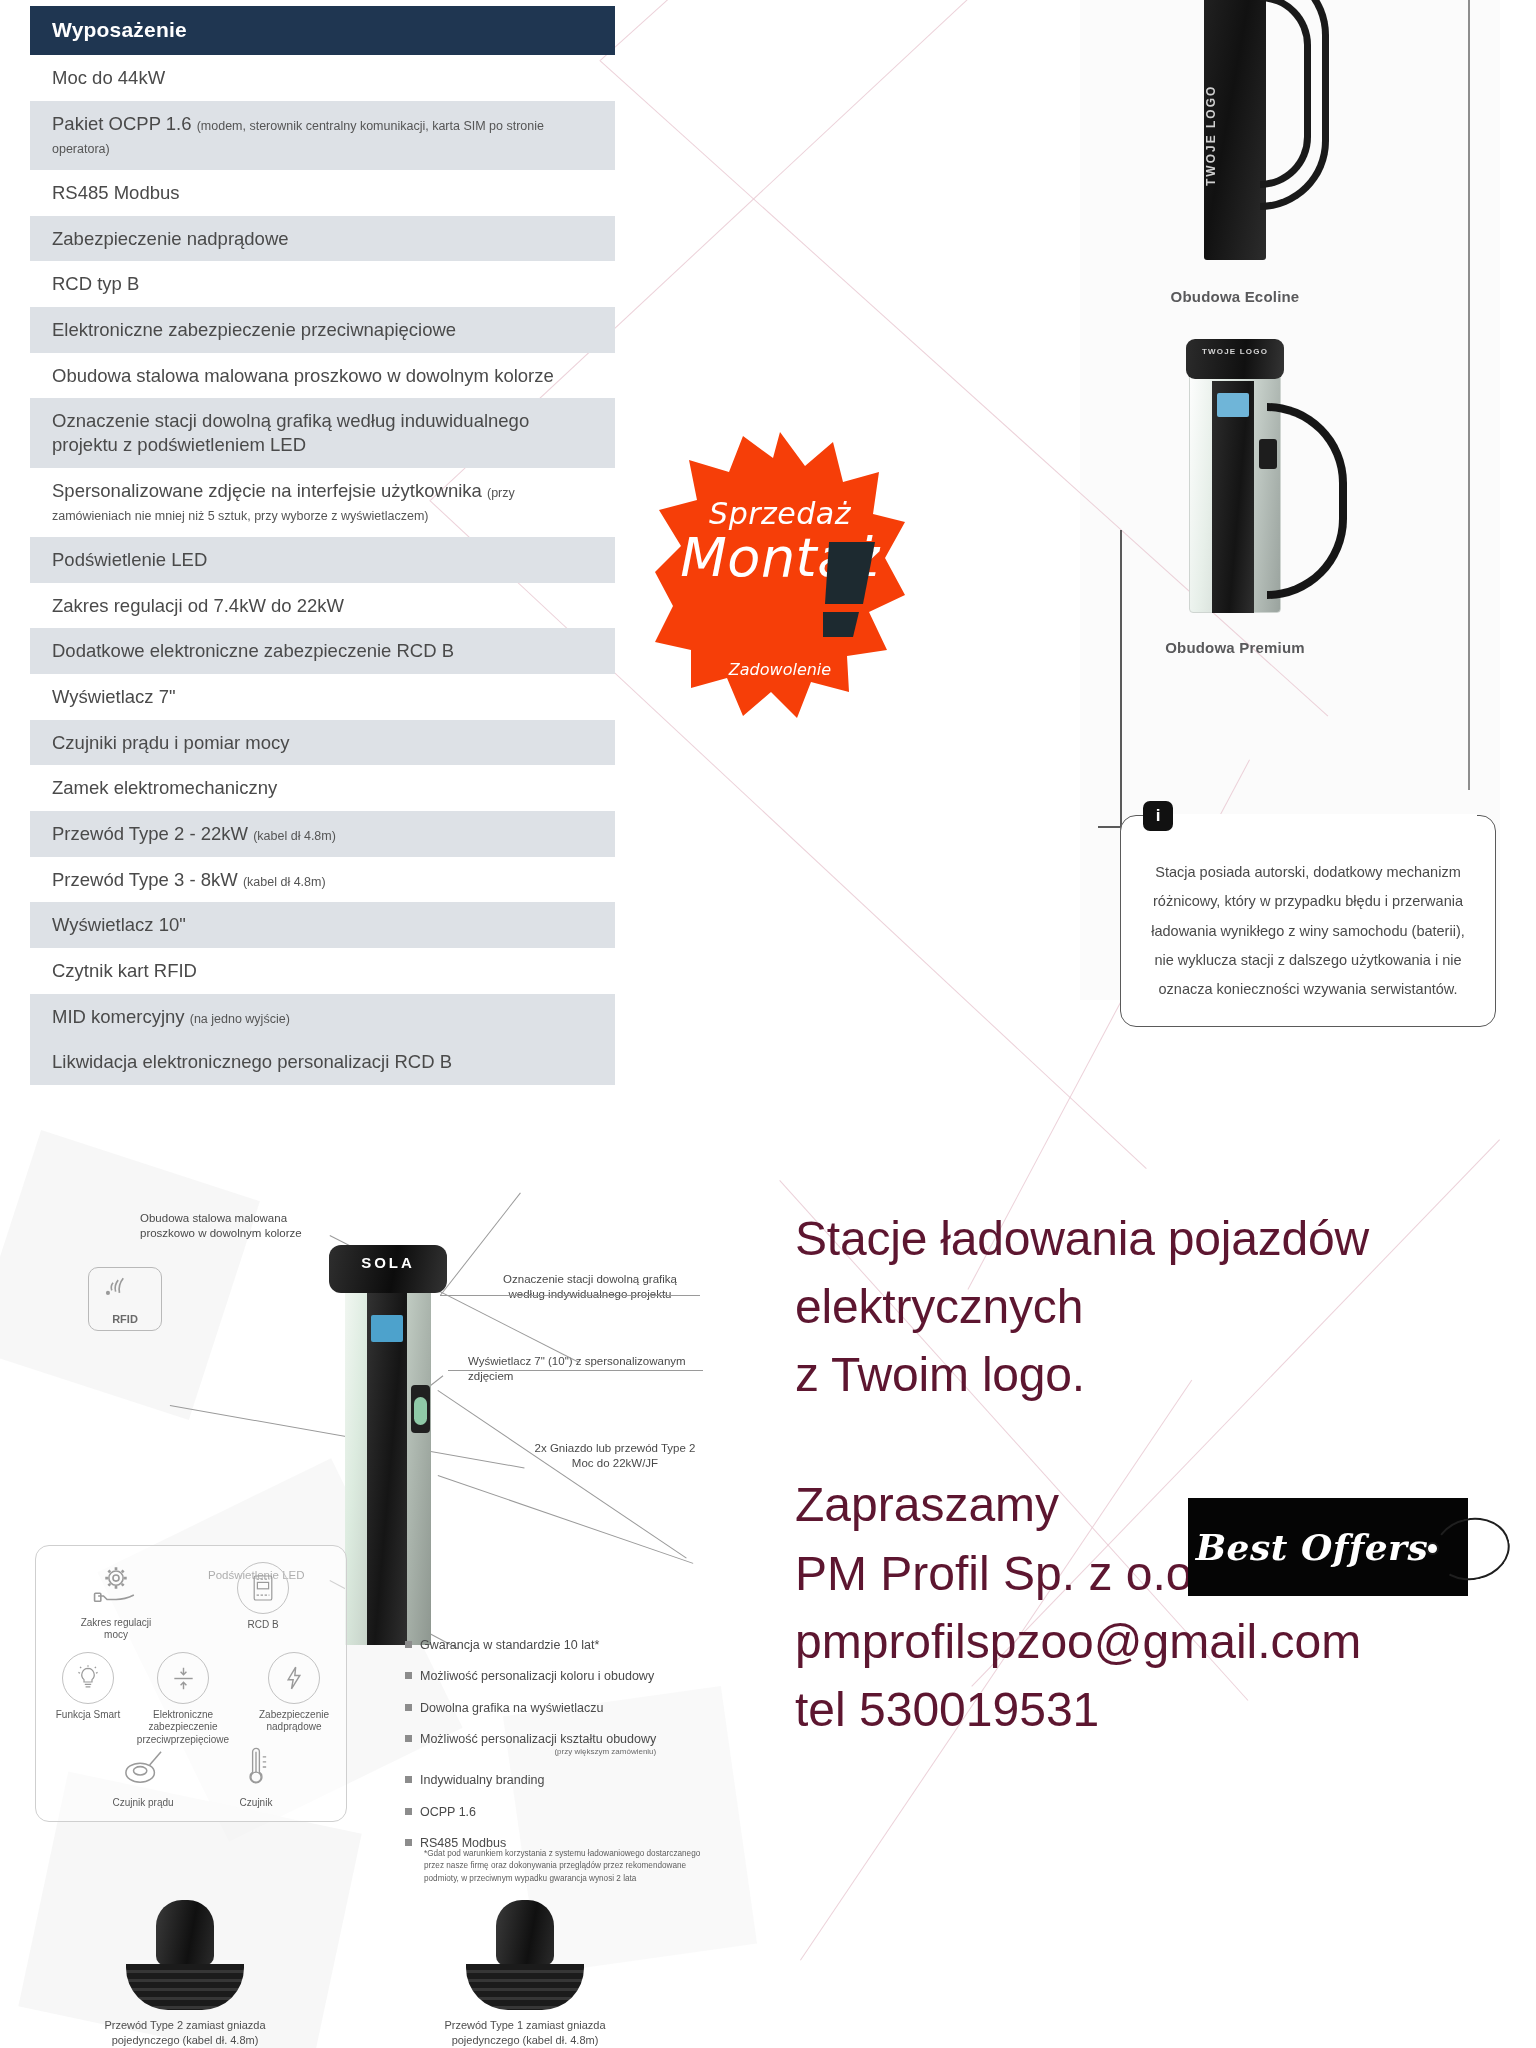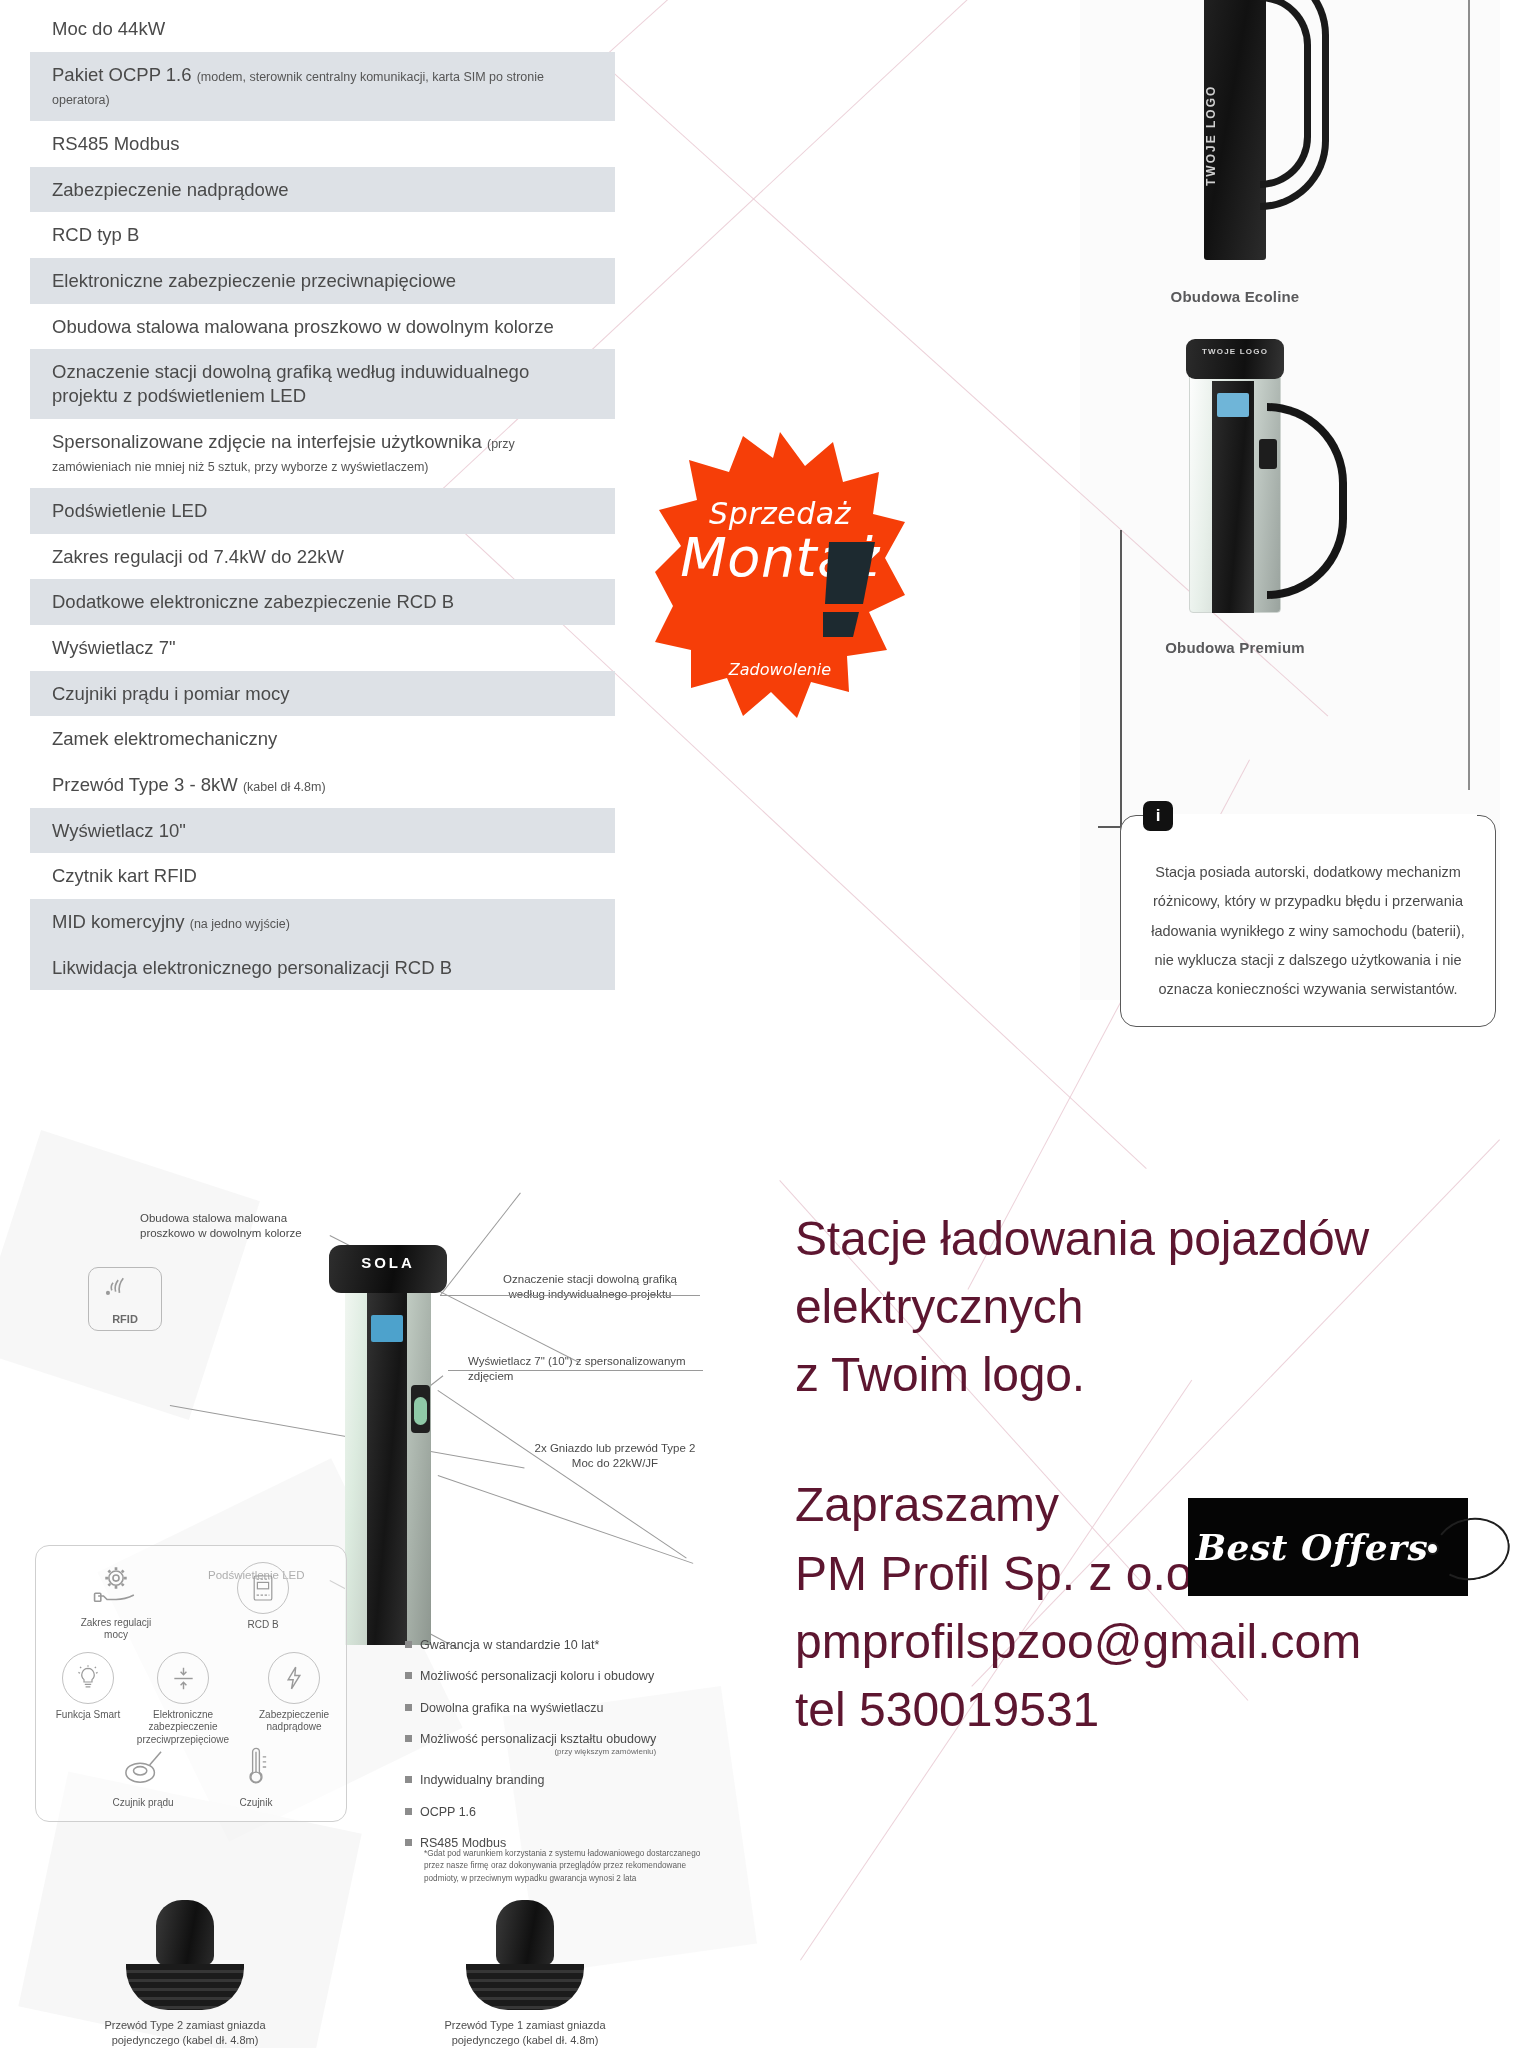--- a/index.html
+++ b/index.html
@@ -165,36 +165,38 @@
   <div class="deco-line" style="left:600px;top:60px;width:820px;transform:rotate(-42deg);"></div>
   <div class="deco-line" style="left:430px;top:500px;width:760px;transform:rotate(-43deg);"></div>
   <div class="deco-line" style="left:430px;top:500px;width:980px;transform:rotate(43deg);"></div>
   <div class="deco-line" style="left:780px;top:1180px;width:700px;transform:rotate(48deg);"></div>
   <div class="deco-line" style="left:1500px;top:1140px;width:760px;transform:rotate(134deg);"></div>
   <div class="deco-line" style="left:800px;top:1960px;width:700px;transform:rotate(-56deg);"></div>
   <div class="deco-line" style="left:1250px;top:760px;width:600px;transform:rotate(118deg);"></div>
 </div>
 
 <div class="spec-table">
+  <div class="spec-head">Wyposażenie</div>
   <div id="spec-rows">
       <div class="spec-row"><span>Moc do 44kW</span></div>
       <div class="spec-row alt"><span>Pakiet OCPP 1.6</span> <span class="sub">(modem, sterownik centralny komunikacji, karta SIM po stronie operatora)</span></div>
       <div class="spec-row"><span>RS485 Modbus</span></div>
       <div class="spec-row alt"><span>Zabezpieczenie nadprądowe</span></div>
       <div class="spec-row"><span>RCD typ B</span></div>
       <div class="spec-row alt"><span>Elektroniczne zabezpieczenie przeciwnapięciowe</span></div>
       <div class="spec-row"><span>Obudowa stalowa malowana proszkowo w dowolnym kolorze</span></div>
       <div class="spec-row alt"><span>Oznaczenie stacji dowolną grafiką według induwidualnego projektu z podświetleniem LED</span></div>
       <div class="spec-row"><span>Spersonalizowane zdjęcie na interfejsie użytkownika</span> <span class="sub">(przy zamówieniach nie mniej niż 5 sztuk, przy wyborze z wyświetlaczem)</span></div>
       <div class="spec-row alt"><span>Podświetlenie LED</span></div>
       <div class="spec-row"><span>Zakres regulacji od 7.4kW do 22kW</span></div>
       <div class="spec-row alt"><span>Dodatkowe elektroniczne zabezpieczenie RCD B</span></div>
       <div class="spec-row"><span>Wyświetlacz 7"</span></div>
       <div class="spec-row alt"><span>Czujniki prądu i pomiar mocy</span></div>
       <div class="spec-row"><span>Zamek elektromechaniczny</span></div>
+      <div class="spec-row alt"><span>Przewód Type 2 - 22kW</span> <span class="sub">(kabel dł 4.8m)</span></div>
       <div class="spec-row"><span>Przewód Type 3 - 8kW</span> <span class="sub">(kabel dł 4.8m)</span></div>
       <div class="spec-row alt"><span>Wyświetlacz 10"</span></div>
       <div class="spec-row"><span>Czytnik kart RFID</span></div>
       <div class="spec-row alt"><span>MID komercyjny</span> <span class="sub">(na jedno wyjście)</span></div>
       <div class="spec-row alt"><span>Likwidacja elektronicznego personalizacji RCD B</span></div>
     </div>
 </div>
 
 <div class="burst-wrap">
   <div class="burst">

